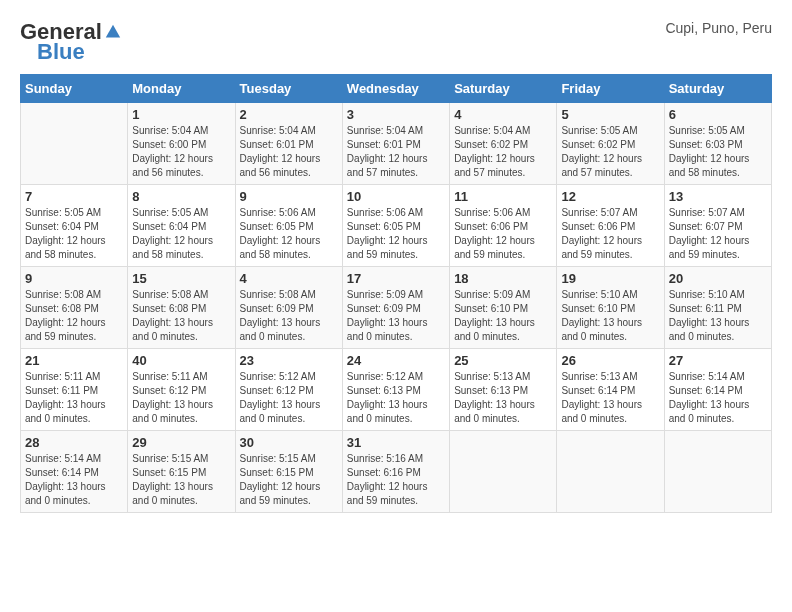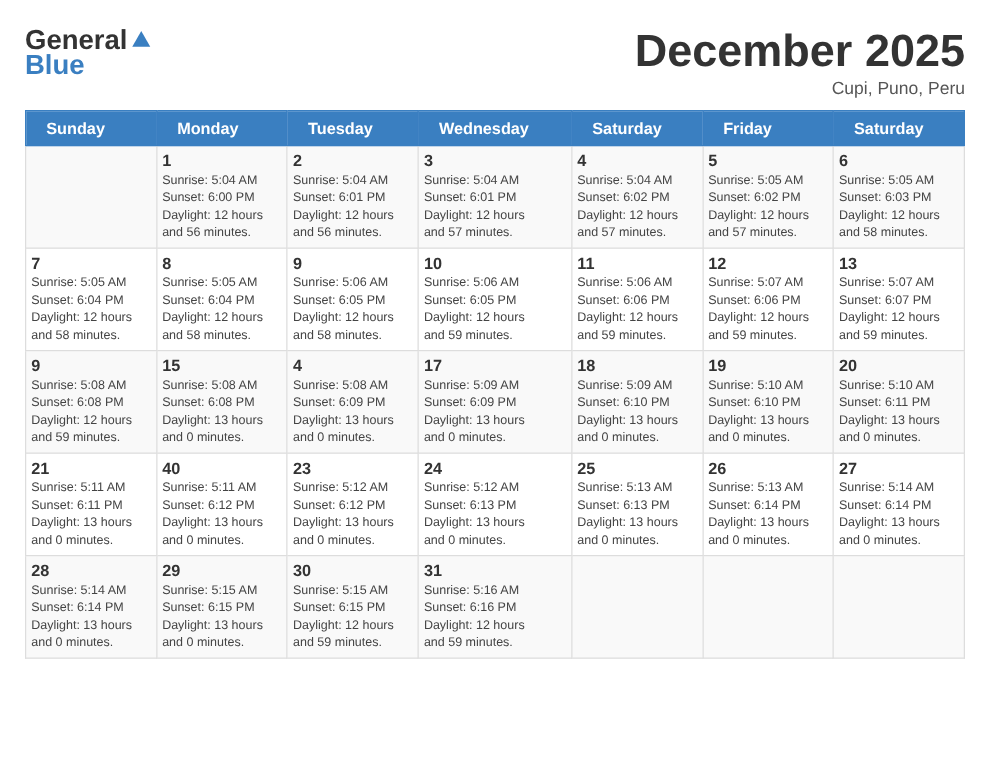--- a/index.html
+++ b/index.html
@@ -46,21 +46,21 @@
       text-align: right;
     }
     table {
       width: 100%;
       border-collapse: collapse;
       font-size: 11px;
     }
     thead tr th {
       background-color: #3a7fc1;
       color: #fff;
-      padding: 6px 16px;
+      padding: 6px 4px;
       text-align: left;
       font-size: 13px;
       font-weight: bold;
       border: 1px solid #3a7fc1;
     }
     tbody tr td {
       border: 1px solid #ddd;
       vertical-align: top;
       padding: 4px;
       min-height: 70px;
@@ -93,25 +93,24 @@
 
 <div class="header">
   <div class="logo">
     <div>
       <div style="display:flex; align-items:center;">
         <span class="logo-text logo-general">General</span>
         <svg class="logo-icon" viewBox="0 0 20 20">
           <polygon points="10,2 18,16 2,16" fill="#3a7fc1"></polygon>
         </svg>
       </div>
-      <span class="logo-text logo-blue" style="display:block; margin-top:-4px;">Blue</span>
+      <span class="logo-text logo-blue" style="display:block; margin-top:-4px;margin-left:17px;">Blue</span>
     </div>
   </div>
   <div class="title-block">
-    <div class="month-title">December 2025</div>
     <div class="subtitle">Cupi, Puno, Peru</div>
   </div>
 </div>
 
 <table>
   <thead>
     <tr id="header-row">
     <th>Sunday</th>
         <th>Monday</th>
         <th>Tuesday</th>

